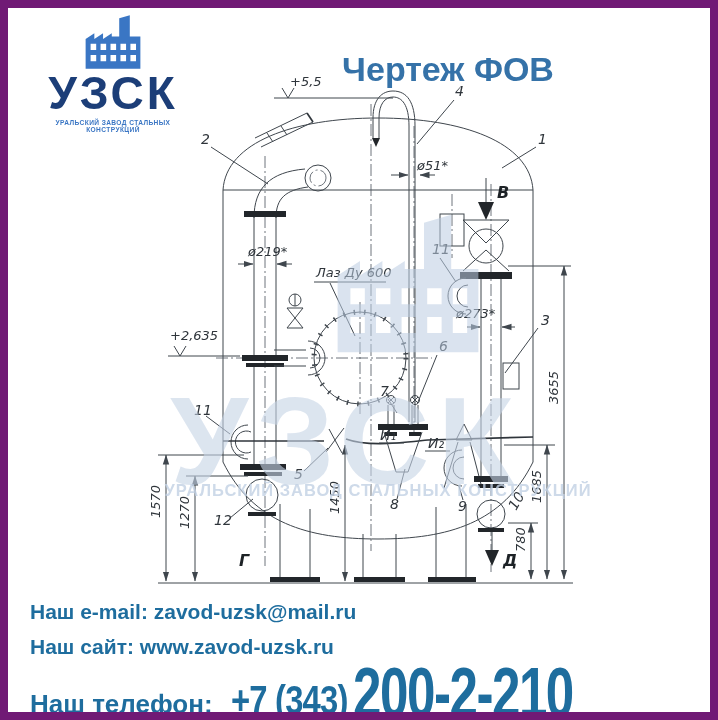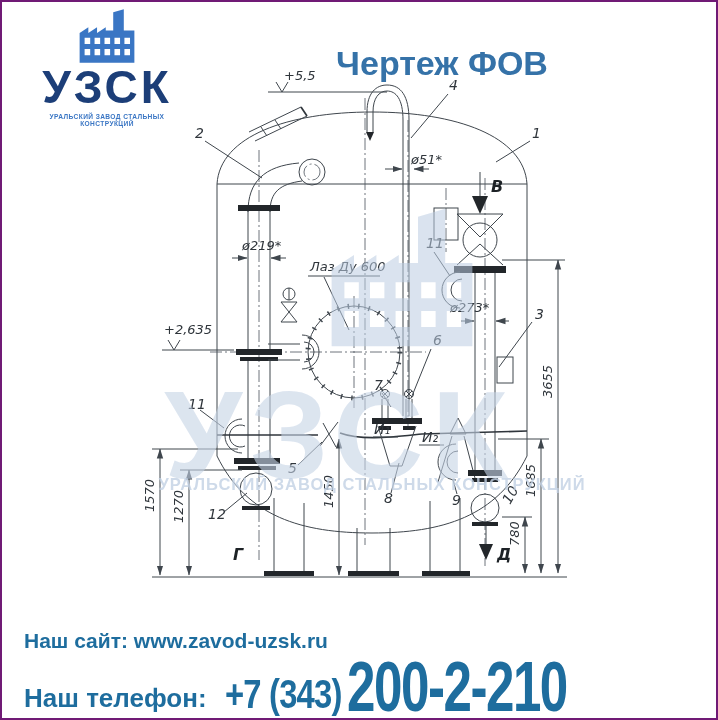--- a/index.html
+++ b/index.html
@@ -1,17 +1,17 @@
 <!DOCTYPE html>
 <html><head>
 <meta charset="utf-8">
 <style>
   html,body{margin:0;padding:0;background:#e8e8e8;}
   .page{position:relative;width:718px;height:720px;background:#ffffff;
-        border:2px solid #701a75;box-sizing:border-box;overflow:hidden;
+        border:8px solid #701a75;box-sizing:border-box;overflow:hidden;
         font-family:"Liberation Sans",sans-serif;}
   
   .logo{position:absolute;left:20px;top:6px;width:170px;text-align:center;}
   .logo .icon{width:64px;height:56px;margin:0 auto;display:block;}
   .logo .name{font-size:46px;font-weight:900;letter-spacing:3px;color:#1c3e78;line-height:1;}
   .logo .sub{font-size:6.6px;font-weight:bold;letter-spacing:.4px;color:#3a76c4;margin-top:3px;}
   
   .title{position:absolute;left:290px;top:42px;width:300px;text-align:center;
          font-size:34px;font-weight:800;color:#3572a8;}
   
@@ -286,20 +286,24 @@
     <text class="lbl" x="372" y="434">И₁</text>
     <text class="lbl" x="420" y="442">И₂</text>
 
     <g>
       <use href="#factory" x="320" y="205" width="160" height="145" fill="#bccde2" opacity="0.55"></use>
       <text class="wmn" x="338" y="478" text-anchor="middle" fill="#c6d4e6" opacity="0.6">УЗСК</text>
       <text class="wms" x="370" y="490" text-anchor="middle" fill="#c2d1e4" opacity="0.8">УРАЛЬСКИЙ ЗАВОД СТАЛЬНЫХ КОНСТРУКЦИЙ</text>
     </g>
   </svg>
 
+  <div class="contact c-email">
+    <span>Наш e-mail:</span>
+    <span>zavod-uzsk@mail.ru</span>
+  </div>
   <div class="contact c-site">
     <span>Наш сайт:</span>
     <span>www.zavod-uzsk.ru</span>
   </div>
   <div class="contact c-phone">
     <span class="plabel">Наш телефон:</span>
     <span class="pcode">+7 (343)</span>
     <span class="pnum">200-2-210</span>
   </div>
 

